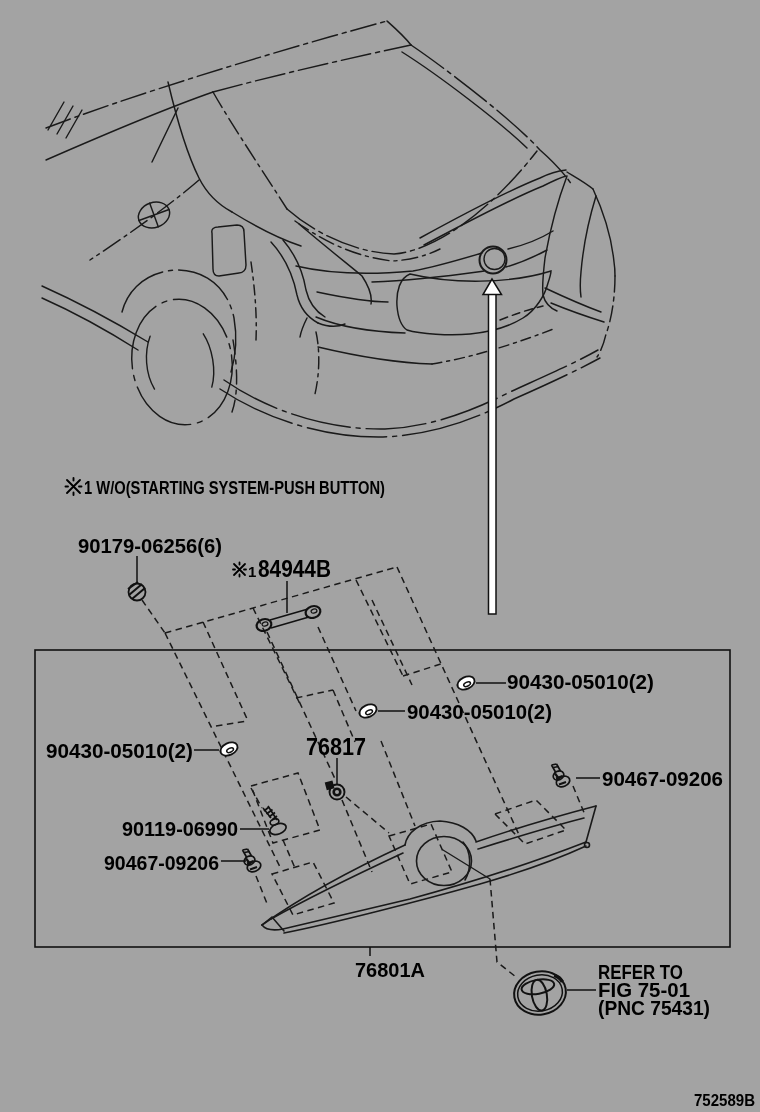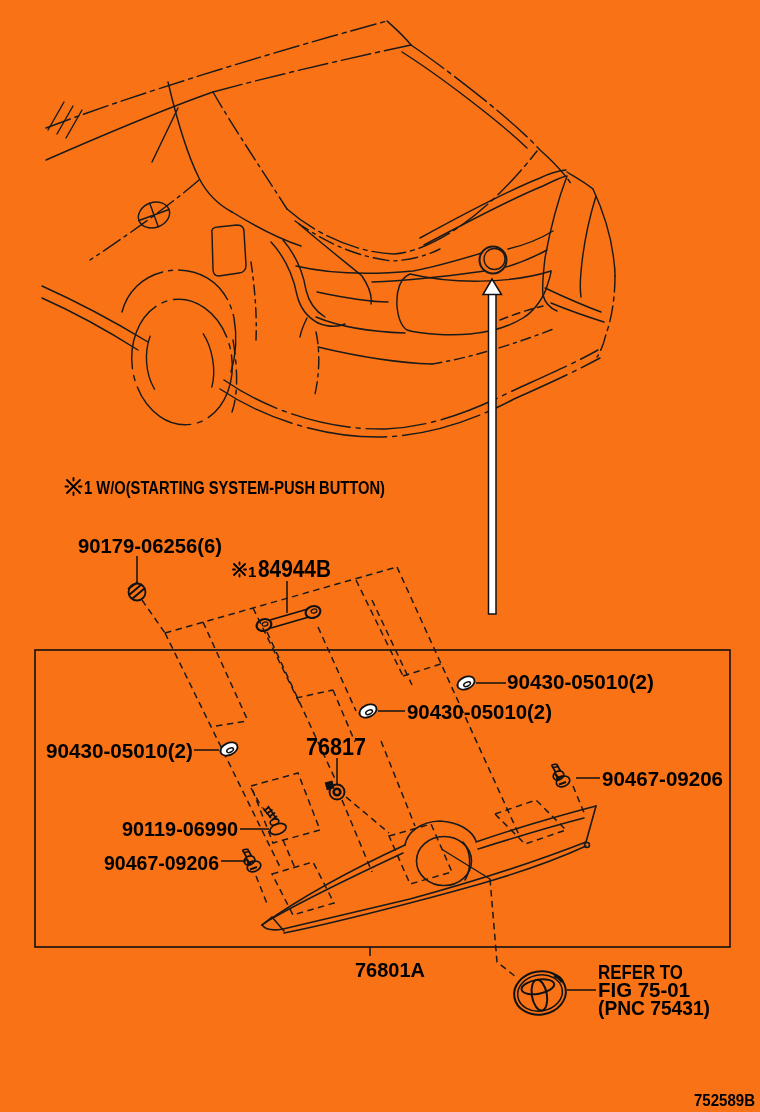--- a/index.html
+++ b/index.html
@@ -1,16 +1,16 @@
 <!DOCTYPE html>
 <html><head>
 <meta charset="utf-8">
 <style>
   html,body{margin:0;padding:0;background:#ffffff;}
-  #page{position:relative;width:760px;height:1112px;background:#f97316;overflow:hidden;}
+  #page{position:relative;width:760px;height:1112px;background:#a3a3a3;overflow:hidden;}
   svg{position:absolute;left:0;top:0;}
   text{font-family:"Liberation Sans",sans-serif;font-weight:bold;fill:#000;}
 </style>
 </head>
 <body>
 <div id="page">
 <svg width="760" height="1112" viewBox="0 0 760 1112">
 <defs>
   <g id="grommet" fill="#fff" stroke="#111" stroke-width="1.8">
     <ellipse cx="0" cy="0" rx="9" ry="6" transform="rotate(-25)"></ellipse>

